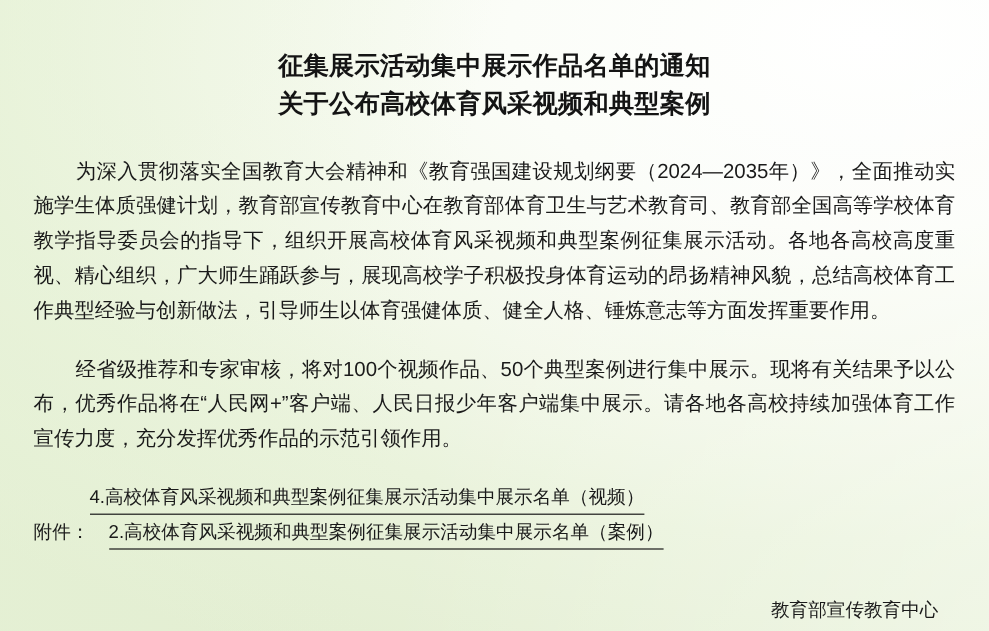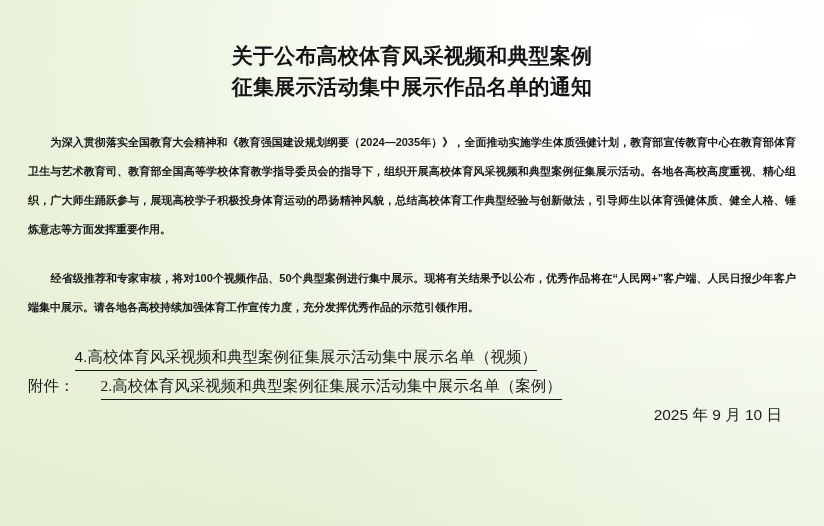--- a/index.html
+++ b/index.html
@@ -44,27 +44,26 @@
     line-height: 31px;
     color: #141414;
     padding-top: 40px;
     letter-spacing: 0.2px;
   }
   .doc-title .line {
     display: block;
   }
 
   .body-para {
-    font-size: 11px;
+    font-size: 17px;
     line-height: 29px;
     color: #1a1a1a;
     text-align: justify;
     text-justify: inter-ideograph;
     margin: 0;
-    font-weight: bold;
   }
   .p1 { margin-top: 26px; }
   .p2 { margin-top: 20px; }
   .indent { display: inline-block; width: 2.05em; }
 
   .attach-block {
     margin-top: 22px;
     font-size: 15.5px;
     line-height: 28px;
     color: #1a1a1a;
@@ -80,23 +79,22 @@
   }
   .attach-item {
     display: block;
     text-decoration: none;
     color: #1a1a1a;
     border-bottom: 1px solid #1a1a1a;
     width: fit-content;
     line-height: 26px;
   }
   .attach-item.second {
-    margin-left: 26px;
+    margin-left: 16px;
     margin-top: 2px;
-    font-family: Liberation Serif, serif;
   }
 
   .signature {
     margin-top: 36px;
     text-align: right;
     font-size: 15.5px;
     line-height: 30px;
     color: #1a1a1a;
     padding-right: 14px;
   }
@@ -108,28 +106,29 @@
     padding-right: 14px;
   }
 </style>
 </head>
 <body>
 
 <div id="page">
   <div class="content">
 
     <div class="doc-title">
+      <span class="line">征集展示活动集中展示作品名单的通知</span>
       <span class="line">关于公布高校体育风采视频和典型案例</span>
-      <span class="line">征集展示活动集中展示作品名单的通知</span>
     </div>
 
     <p class="body-para p1"><span class="indent"></span><span>为深入贯彻落实全国教育大会精神和《教育强国建设规划纲要（2024—2035年）》，全面推动实施学生体质强健计划，教育部宣传教育中心在教育部体育卫生与艺术教育司、教育部全国高等学校体育教学指导委员会的指导下，组织开展高校体育风采视频和典型案例征集展示活动。各地各高校高度重视、精心组织，广大师生踊跃参与，展现高校学子积极投身体育运动的昂扬精神风貌，总结高校体育工作典型经验与创新做法，引导师生以体育强健体质、健全人格、锤炼意志等方面发挥重要作用。</span></p>
 
     <p class="body-para p2"><span class="indent"></span><span>经省级推荐和专家审核，将对100个视频作品、50个典型案例进行集中展示。现将有关结果予以公布，优秀作品将在“人民网+”客户端、人民日报少年客户端集中展示。请各地各高校持续加强体育工作宣传力度，充分发挥优秀作品的示范引领作用。</span></p>
 
     <div class="attach-block">
       <span class="attach-label">附件：</span><span class="attach-items"><a class="attach-item" href="#">4.高校体育风采视频和典型案例征集展示活动集中展示名单（视频）</a><a class="attach-item second" href="#">2.高校体育风采视频和典型案例征集展示活动集中展示名单（案例）</a></span>
     </div>
 
+    <div class="signature">教育部宣传教育中心</div>
     <div class="sign-date">2025 年 9 月 10 日</div>
 
   </div>
 </div>
 
 </body></html>

